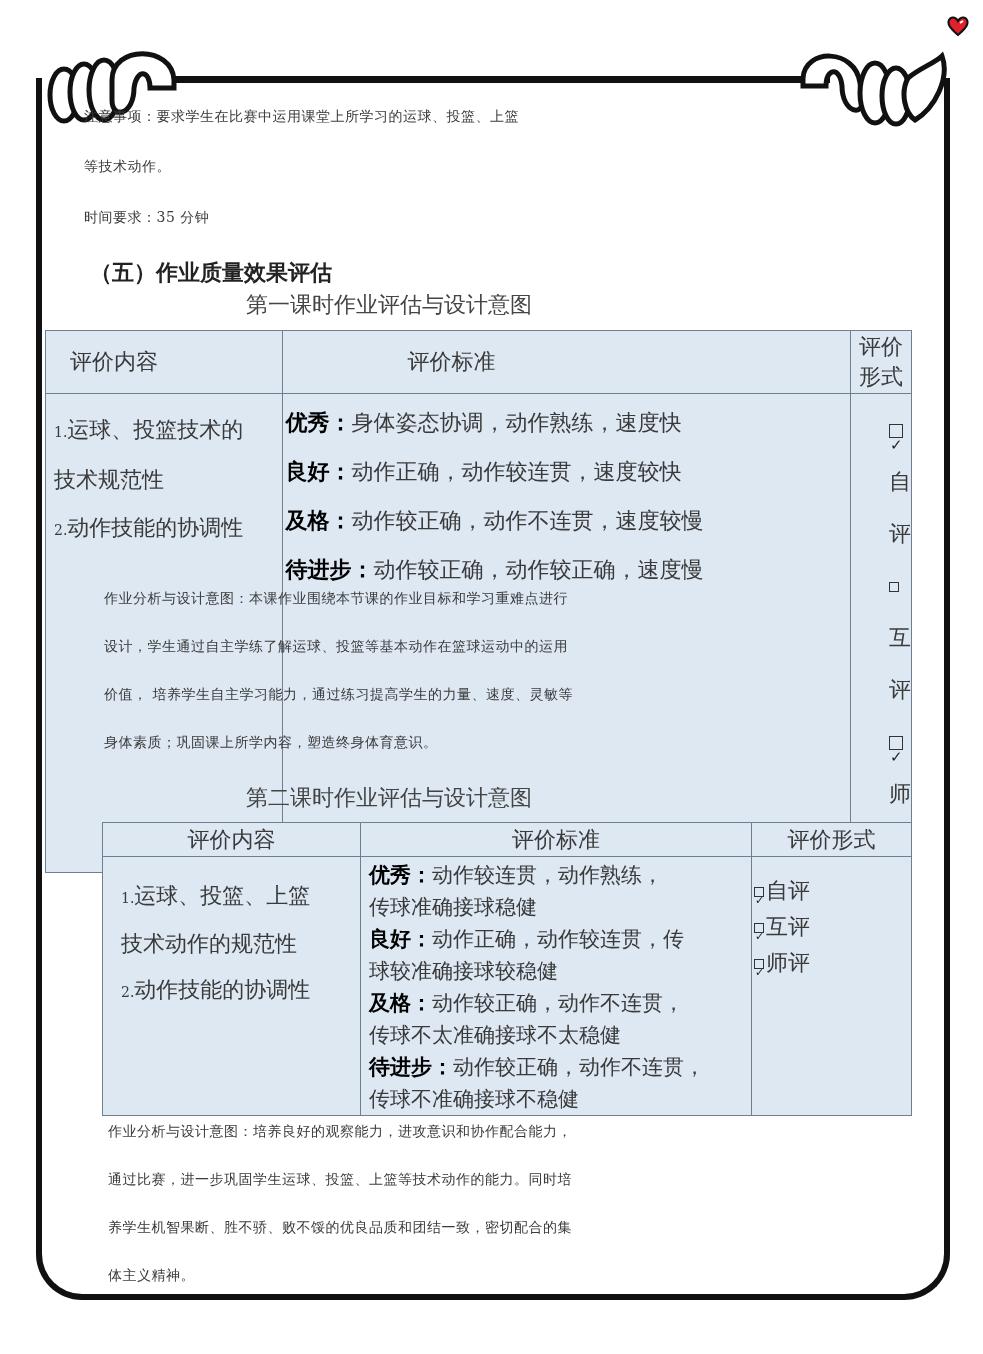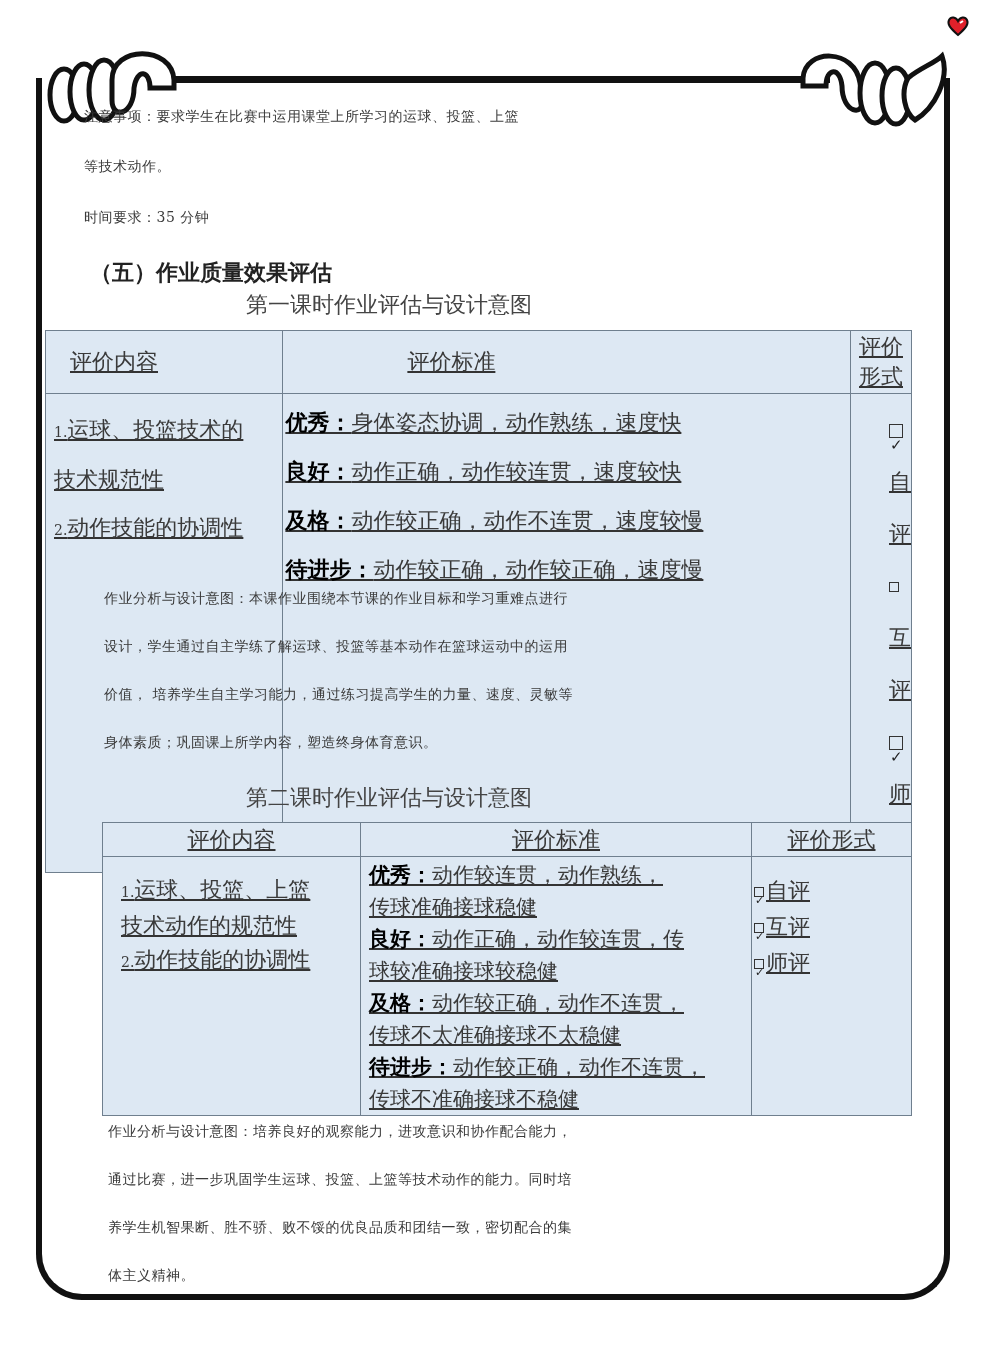--- a/index.html
+++ b/index.html
@@ -5,21 +5,21 @@
   html, body { margin:0; padding:0; background:#ffffff; }
   body { width:983px; height:1354px; position:relative; overflow:hidden;
          font-family:"DejaVu Serif","Liberation Serif",serif; color:#333; }
   .frame { position:absolute; left:36px; top:78px; width:914px; height:1222px;
            border:6px solid #111; border-top:none; border-radius:0 0 46px 46px; box-sizing:border-box; }
   .bar { position:absolute; left:150px; top:76px; width:680px; height:7px; background:#111; }
   .hand { position:absolute; }
   .p { position:absolute; font-size:14px; color:#3a3a3a; letter-spacing:0.5px; white-space:nowrap; }
   .h5 { position:absolute; font-size:22px; font-weight:bold; color:#222; font-family:"DejaVu Sans","Liberation Sans",sans-serif; }
   .cap { position:absolute; font-size:22px; color:#444; width:778px; text-align:center; }
-  table { position:absolute; border-collapse:collapse; background:#dde8f3;text-decoration:underline; }
+  table { position:absolute; border-collapse:collapse; background:#dde8f3; }
   td, th { border:1.5px solid #6f7f8e; font-weight:normal; color:#3a3a3a; vertical-align:top; }
   th { font-size:22px; text-align:center; vertical-align:middle; }
   .b { font-weight:bold; color:#000000; font-family:"DejaVu Sans","Liberation Sans",sans-serif;margin-top:30px; }
   .num { font-size:14px; }
   .cb { display:inline-block; width:14px; height:14px; border:1.5px solid #333; position:relative; vertical-align:middle; margin-right:6px; box-sizing:border-box; }
   .cb.on::after { content:"✓"; position:absolute; left:0px; top:-6px; font-size:15px; color:#222; }
   .cb.sm { width:10px; height:10px; margin-right:2px; }
   .cb.sm.on::after { font-size:11px; top:-5px; left:0; }
   .heart { position:absolute; left:946px; top:14px; width:24px; height:24px; }
 </style>
@@ -91,21 +91,21 @@
 
 <div class="cap" style="top:783px">第二课时作业评估与设计意图</div>
 <table style="left:102px;top:822px;width:810px;">
   <tbody>
       <tr style="height:34px">
     <th style="width:255px">评价内容</th>
     <th style="width:388px">评价标准</th>
     <th>评价形式</th>
   </tr>
   <tr style="height:256px">
-    <td style="font-size:22px;line-height:34px;padding:16px 0 0 18px;margin-left:24px;">
+    <td style="font-size:22px;line-height:46px;padding:16px 0 0 18px;margin-left:24px;">
       <div><span class="num">1.</span><span>运球、投篮、上篮</span></div>
       <div>技术动作的规范性</div>
       <div><span class="num">2.</span><span>动作技能的协调性</span></div>
     </td>
     <td style="font-size:21px;line-height:32px;padding:2px 0 0 8px;">
       <div><span class="b">优秀：</span><span>动作较连贯，动作熟练，</span></div>
       <div>传球准确接球稳健</div>
       <div><span class="b">良好：</span><span>动作正确，动作较连贯，传</span></div>
       <div>球较准确接球较稳健</div>
       <div><span class="b">及格：</span><span>动作较正确，动作不连贯，</span></div>

